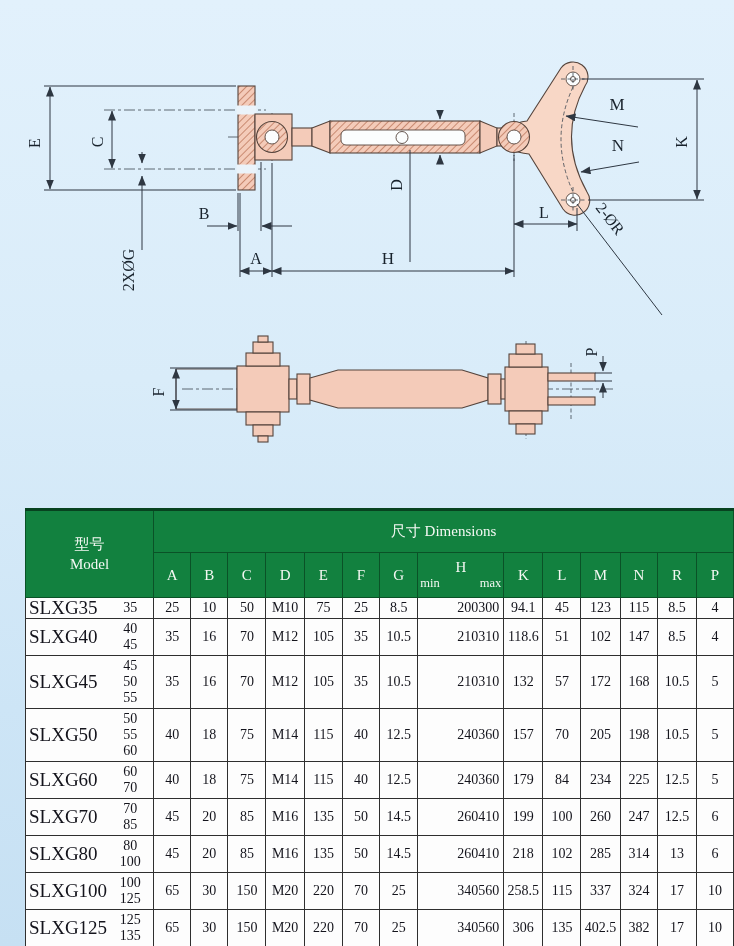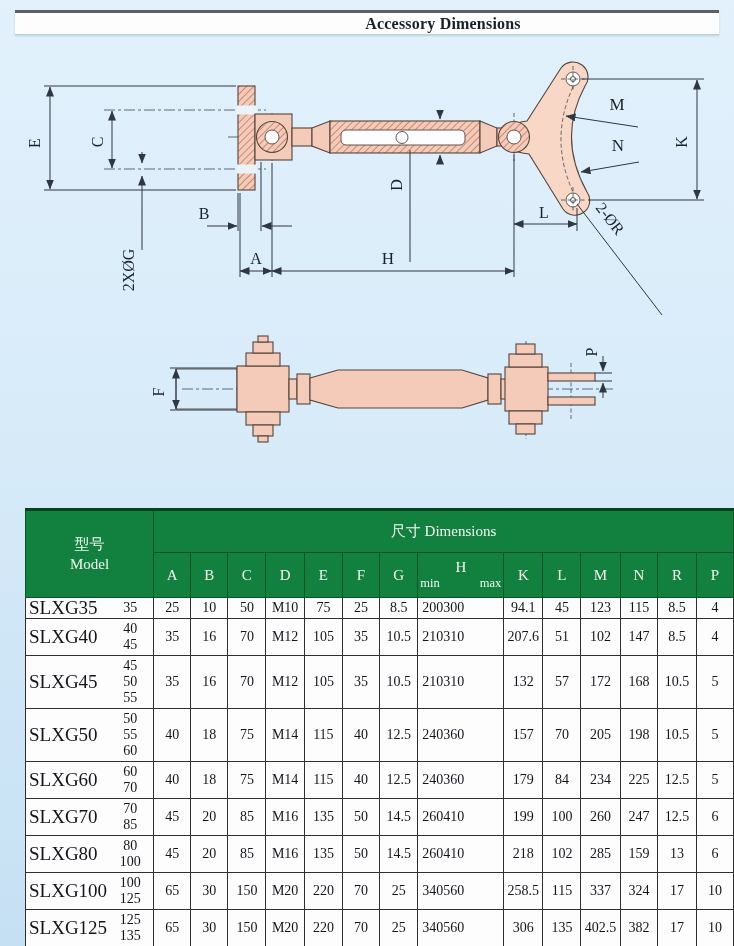--- a/index.html
+++ b/index.html
@@ -42,31 +42,28 @@
   .model-th div{line-height:1.35;}
   .dims-th{height:41px;}
   #letter-row th{height:44px;}
   .h-th .h-top{line-height:1.1;}
   .h-sub{display:flex;justify-content:space-around;font-size:12.5px;padding:0 2px;margin-top:1px;gap:40px;}
   .dims-table tbody td{background:#fdfdfd;color:#14141c;font-size:14px;padding:2px 0;line-height:16px;vertical-align:middle;}
   td.model-cell{text-align:left;}
   .model-flex{display:flex;align-items:center;}
   .mname{padding-left:3px;white-space:nowrap;font-size:19px;}
   .sizes{margin-left:auto;width:46px;display:flex;flex-direction:column;justify-content:center;text-align:center;line-height:16px;}
-  .h-val{display:flex;justify-content:flex-start;padding:0 4px;}
+  .h-val{display:flex;justify-content:flex-end;padding:0 4px;}
   col.c-model{width:91px;} col.c-u{width:40px;} col.c-h{width:79px;}
 </style>
 </head>
 <body>
 
 <div class="page">
 
-  <div class="title-bar">
-    <span>Accessory Dimensions</span>
-  </div>
 
   <svg class="drawing" width="734" height="465" viewBox="0 40 734 465">
     <defs>
       <pattern id="hatch" width="5" height="5" patternUnits="userSpaceOnUse" patternTransform="rotate(45)">
         <rect width="5" height="5" fill="#f4cbb9"></rect>
         <line x1="0" y1="0" x2="0" y2="5" stroke="#b2664a" stroke-width="1.3"></line>
       </pattern>
       <marker id="arr" viewBox="0 0 10 8" refX="9.5" refY="4" markerWidth="10" markerHeight="8" orient="auto-start-reverse">
         <path d="M0 0 L10 4 L0 8 Z" fill="#2e3742"></path>
       </marker>
@@ -288,21 +285,21 @@
             <td>M12</td>
             <td>105</td>
             <td>35</td>
             <td>10.5</td>
             <td>
               <div class="h-val">
                 <span>210</span>
                 <span>310</span>
               </div>
             </td>
-            <td>207.6</td>
+            <td>118.6</td>
             <td>51</td>
             <td>102</td>
             <td>147</td>
             <td>8.5</td>
             <td>4</td>
           </tr>
           <tr>
             <td class="model-cell">
               <div class="model-flex">
                 <span class="mname">SLXG45</span>
@@ -443,21 +440,21 @@
             <td>14.5</td>
             <td>
               <div class="h-val">
                 <span>260</span>
                 <span>410</span>
               </div>
             </td>
             <td>218</td>
             <td>102</td>
             <td>285</td>
-            <td>159</td>
+            <td>314</td>
             <td>13</td>
             <td>6</td>
           </tr>
           <tr>
             <td class="model-cell">
               <div class="model-flex">
                 <span class="mname">SLXG100</span>
                 <span class="sizes">
                   <span>100</span>
                   <span>125</span>

